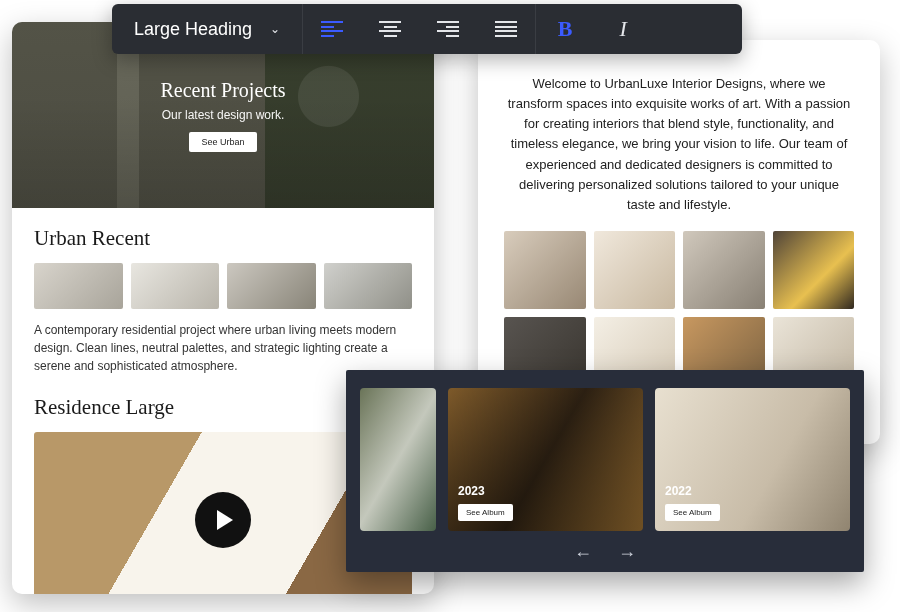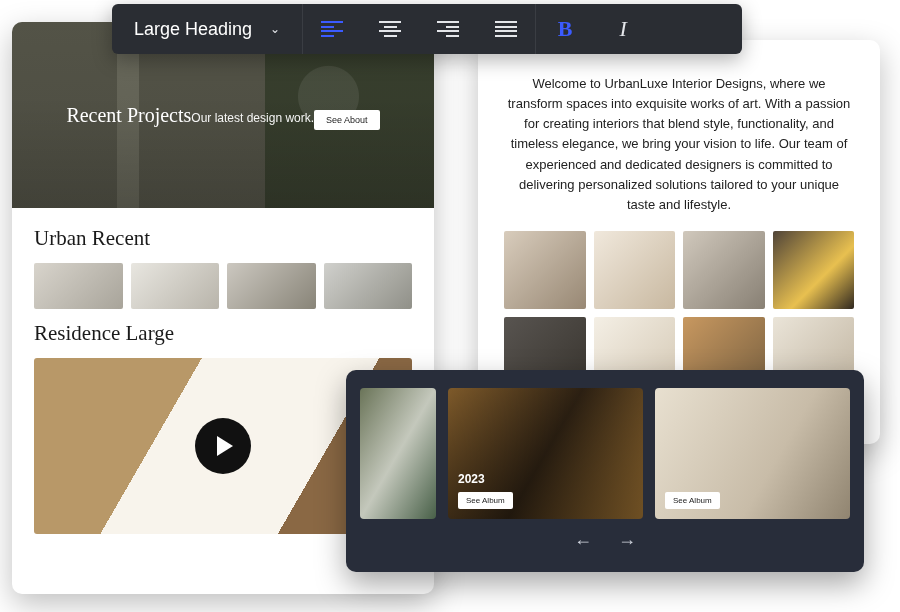--- a/index.html
+++ b/index.html
@@ -58,21 +58,21 @@
     background: #fff;
     border-radius: 10px;
     box-shadow: 0 10px 30px rgba(0,0,0,.25);
     overflow: hidden;
     z-index: 10;
   }
   .hero {
     height: 186px;
     background: linear-gradient(rgba(40,40,35,.35),rgba(40,40,35,.45)),
       linear-gradient(90deg,#6a6a5a 0 25%,#8a8a78 25% 30%,#6a6a5a 30% 60%,#3f4a32 60% 100%);
-    display:flex; align-items:center; justify-content:center;
+    display:flex; flex-direction:column; align-items:center; justify-content:center;
     color:#fff;
     position:relative;
   }
   .hero::before{
     content:""; position:absolute; inset:0;
     background:
       radial-gradient(circle at 75% 40%, rgba(255,255,255,.08) 0 30px, transparent 31px),
       linear-gradient(180deg, rgba(0,0,0,.0) 40%, rgba(0,0,0,.15) 100%);
   }
   .hero h2 { font-family: Georgia, 'Times New Roman', serif; font-weight:400; font-size:20px; z-index:1;}
@@ -132,24 +132,24 @@
   .g6{background:linear-gradient(135deg,#f4efe5,#d4c8b4);}
   .g7{background:linear-gradient(135deg,#c89860,#786040);}
   .g8{background:linear-gradient(135deg,#eae4d8,#c0b4a0);}
 
   
   .carousel {
     position:absolute;
     top:370px; left:346px;
     width:518px; height:202px;
     background:#282d3a;
-    border-radius:10px;
+    border-radius:2px;
     box-shadow:0 12px 30px rgba(0,0,0,.35);
     z-index:30;
-    padding:18px 14px 22px;
+    padding:18px 14px 10px;
     display:flex; flex-direction:column;
   }
   .slides { display:flex; gap:12px; flex:1; }
   .slide {
     border-radius:4px; position:relative; overflow:hidden;
     display:flex; flex-direction:column; justify-content:flex-end;
     padding:10px;
   }
   .slide.small { flex:0 0 76px; }
   .slide.big { flex:1; }
@@ -212,30 +212,31 @@
     <div class="tb-btn grey">
       <span class="italic-i">I</span>
     </div>
   </div>
 </div>
 
 <div class="panel-left">
   <div class="hero">
     <h2>Recent Projects</h2>
     <p>Our latest design work.</p>
-    <div class="btn">See About</div>
+    <div class="btn">See Urban</div>
   </div>
   <div class="pl-body">
     <div class="serif-h">Urban Recent</div>
     <div class="thumb-row">
       <div class="thumb t1"></div>
       <div class="thumb t2"></div>
       <div class="thumb t3"></div>
       <div class="thumb t4"></div>
     </div>
+    <div class="pl-text">A contemporary residential project where urban living meets modern design. Clean lines, neutral palettes, and strategic lighting create a serene and sophisticated atmosphere.</div>
     <div class="serif-h">Residence Large</div>
     <div class="video">
       <div class="play"></div>
     </div>
   </div>
 </div>
 
 <div class="panel-right">
   <div class="about-text">Welcome to UrbanLuxe Interior Designs, where we transform spaces into exquisite works of art. With a passion for creating interiors that blend style, functionality, and timeless elegance, we bring your vision to life. Our team of experienced and dedicated designers is committed to delivering personalized solutions tailored to your unique taste and lifestyle.</div>
   <div class="grid">
@@ -251,20 +252,21 @@
 </div>
 
 <div class="carousel">
   <div class="slides">
     <div class="slide small s1"></div>
     <div class="slide big s2">
       <div class="yr">2023</div>
       <div class="album-btn">See Album</div>
     </div>
     <div class="slide big s3">
+      <div class="yr">2022</div>
       <div class="album-btn">See Album</div>
     </div>
   </div>
   <div class="arrows">
     <span>←</span>
     <span>→</span>
   </div>
 </div>
 
 </body></html>

